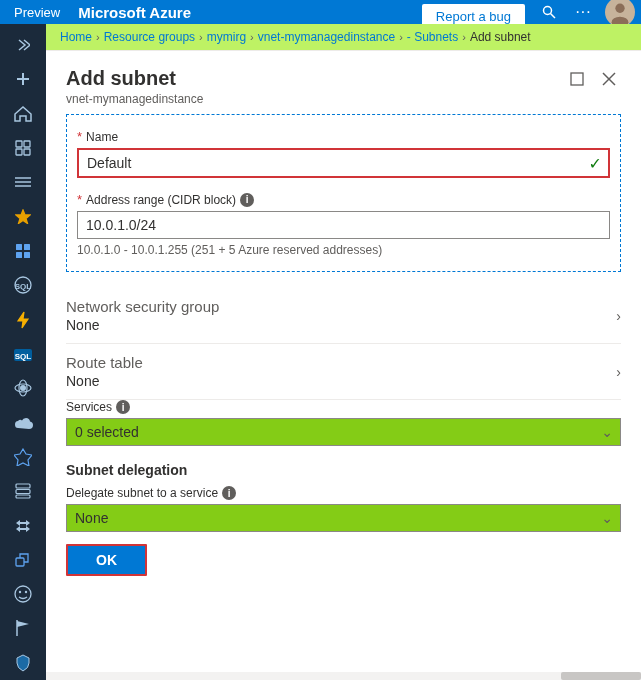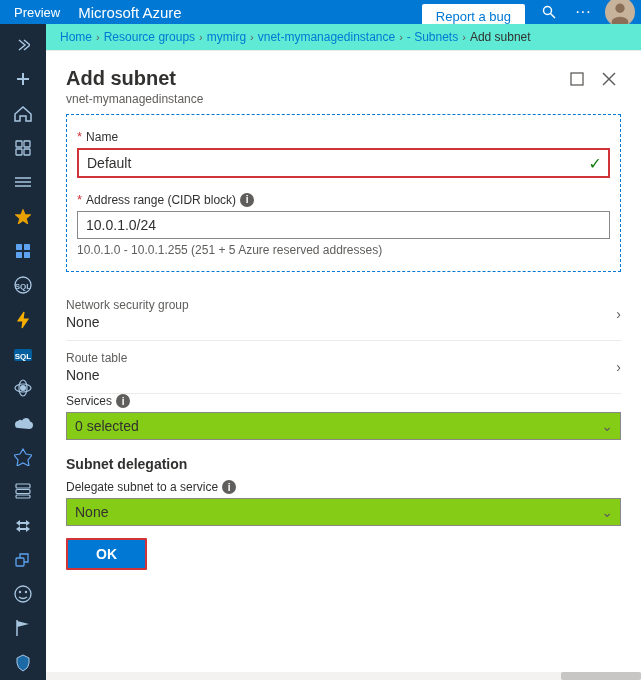--- a/index.html
+++ b/index.html
@@ -7,21 +7,21 @@
     body { width: 641px; height: 680px; overflow: hidden; display: flex; flex-direction: column; background: #f3f2f1; }
 
     
     .top-nav {
       display: flex; align-items: center; background: #0078d4; height: 24px; flex-shrink: 0;
     }
     .top-nav-preview {
       color: #fff; font-size: 13px; padding: 0 14px; height: 100%; display: flex; align-items: center; cursor: pointer;
     }
     .top-nav-title {
-      color: #fff; font-size: 15px; font-weight: 400; flex: 1; padding-left: 4px;
+      color: #fff; font-size: 15px; font-weight: 700; flex: 1; padding-left: 4px;
     }
     .report-bug-btn {
       background: #fff; color: #0078d4; border: none; border-radius: 2px;
       font-size: 13px; font-weight: 500; padding: 5px 14px; cursor: pointer; margin-right: 8px; margin-top: 8px;
     }
     .top-nav-icons {
       display: flex; align-items: center; gap: 2px; margin-right: 6px;
     }
     .top-nav-icon {
       color: #fff; font-size: 16px; width: 32px; height: 32px;
@@ -50,21 +50,21 @@
     .sidebar-item.active { color: #fff; }
     .sidebar-item svg, .sidebar-item span { font-size: 16px; }
 
     
     .content-area {
       flex: 1; display: flex; flex-direction: column; overflow: hidden;
     }
 
     
     .breadcrumb {
-      background: #5eead4; padding: 6px 14px; font-size: 12px; color: #0078d4;
+      background: #bef264; padding: 6px 14px; font-size: 12px; color: #0078d4;
       display: flex; align-items: center; gap: 4px; flex-wrap: nowrap; flex-shrink: 0;
       border-bottom: 1px solid #edebe9;
     }
     .breadcrumb-sep { color: #605e5c; font-size: 11px; }
     .breadcrumb-item { color: #0078d4; cursor: pointer; white-space: nowrap; }
     .breadcrumb-item.current { color: #323130; cursor: default; }
 
     
     .panel {
       background: #fff; flex: 1; overflow-y: auto; padding: 0; position: relative;
@@ -110,21 +110,21 @@
       width: 100%; border: 1px solid #8a8886; padding: 5px 8px;
       font-size: 14px; color: #323130; outline: none; background: #fff; margin-bottom: 4px;
     }
     .address-hint { font-size: 12px; color: #605e5c; }
 
     
     .section-row {
       display: flex; align-items: center; justify-content: space-between;
       padding: 10px 0; border-bottom: 1px solid #edebe9; cursor: pointer;
     }
-    .section-row-label { font-size: 12px; color: #605e5c; }
+    .section-row-label { font-size: 15px; color: #605e5c; }
     .section-row-value { font-size: 14px; color: #323130; margin-top: 2px; }
     .section-row-chevron { color: #605e5c; font-size: 14px; }
 
     
     .section-heading {
       font-size: 14px; font-weight: 600; color: #323130; margin: 16px 0 8px 0;
     }
 
     .info-icon {
       display: inline-flex; align-items: center; justify-content: center;

